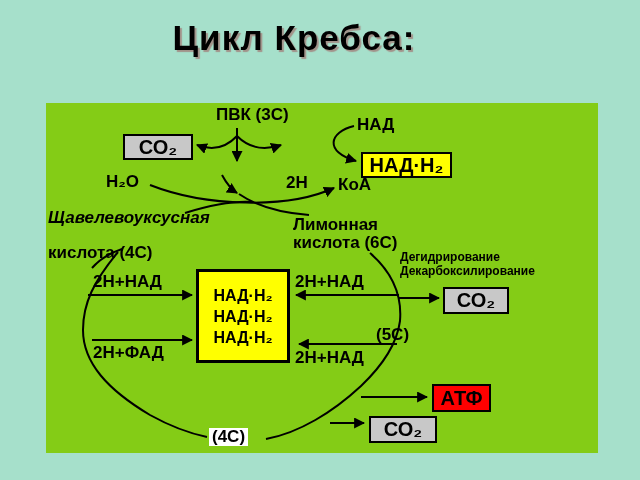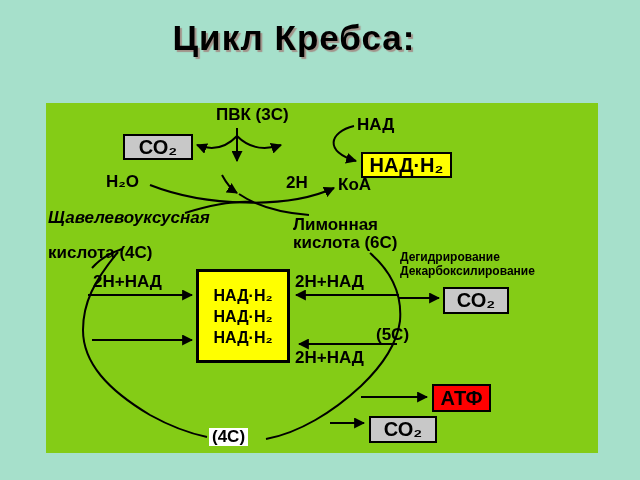--- a/index.html
+++ b/index.html
@@ -101,20 +101,21 @@
   <div class="lbl big" style="left:60px;top:70px;">Н₂О</div>
 
   <div class="lbl big" style="left:2px;top:106px;font-style:italic;">Щавелевоуксусная</div>
   <div class="lbl big" style="left:2px;top:125px;margin-top:16px;">кислота (4С)</div>
   <div class="lbl big" style="left:247px;top:113px;">Лимонная</div>
   <div class="lbl big" style="left:247px;top:131px;">кислота (6С)</div>
   <div class="lbl small" style="left:354px;top:162px;">Декарбоксилирование</div>
   <div class="lbl small" style="left:354px;top:148px;">Дегидрирование</div>
 
   <div class="lbl big" style="left:47px;top:170px;">2Н+НАД</div>
+  <div class="lbl big" style="left:47px;top:241px;">2Н+ФАД</div>
   <div class="lbl big" style="left:249px;top:170px;">2Н+НАД</div>
   <div class="lbl big" style="left:249px;top:246px;">2Н+НАД</div>
   <div class="lbl big" style="left:330px;top:211px;margin-top:12px;">(5С)</div>
   <div class="lbl big whitebg" style="left:163px;top:325px;text-align:right;">(4С)</div>
 
   <div class="centerbox">
     <div>НАД·Н₂</div>
     <div>НАД·Н₂</div>
     <div>НАД·Н₂</div>
   </div>

